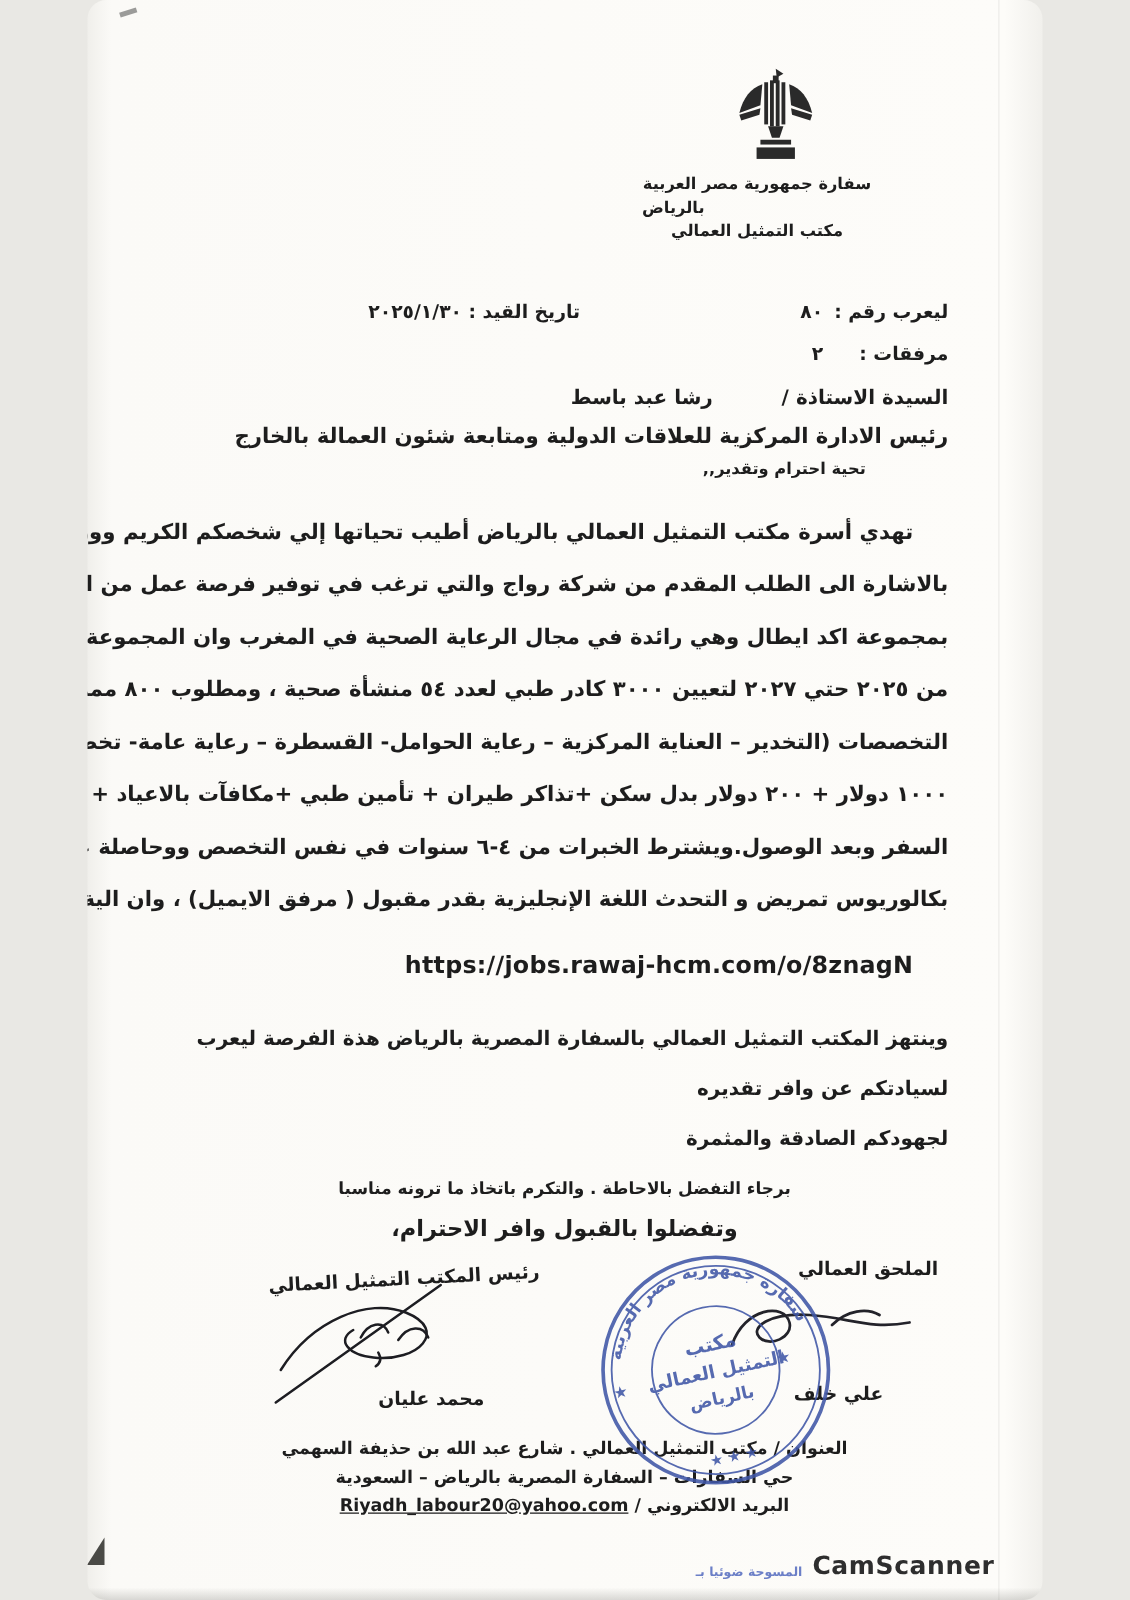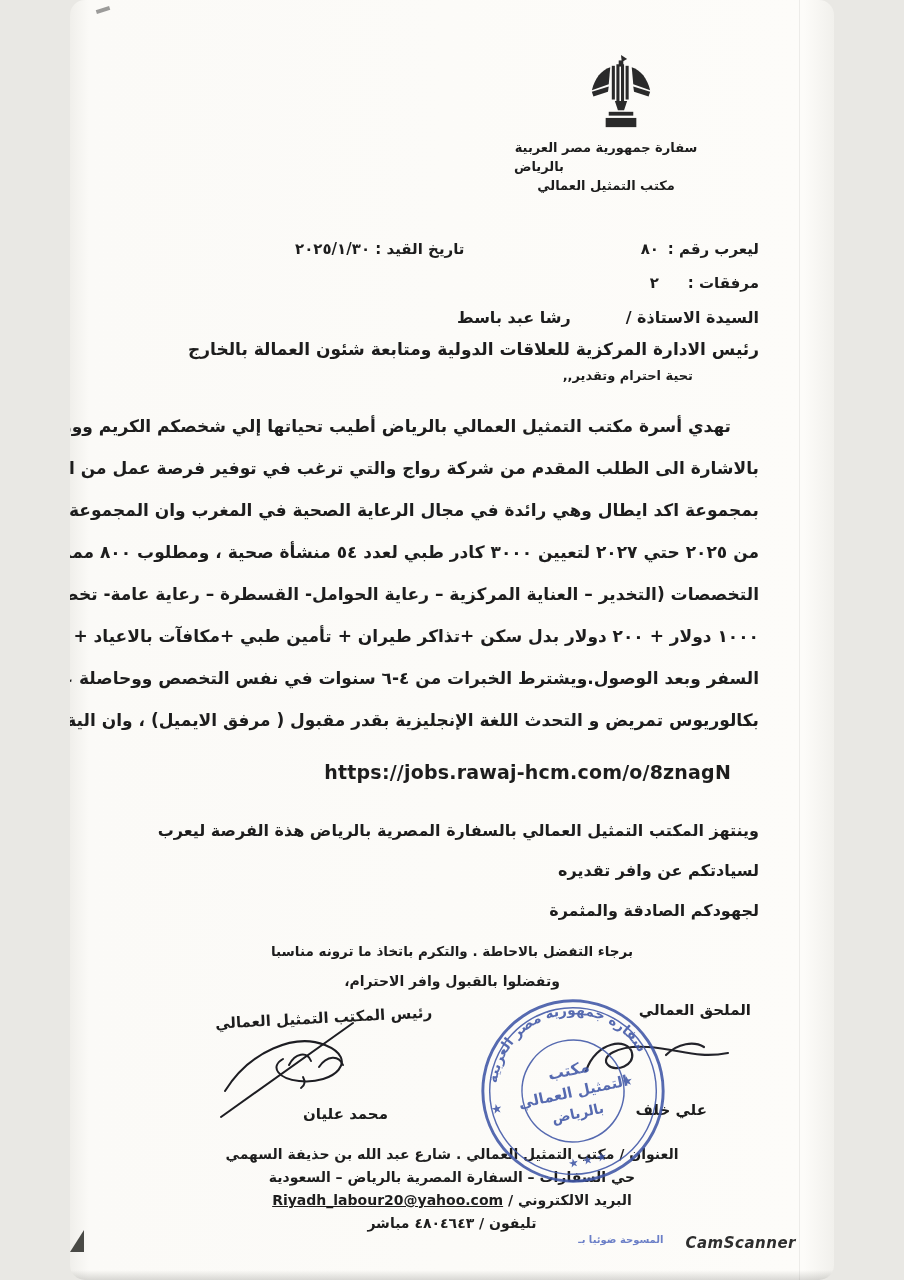--- a/index.html
+++ b/index.html
@@ -33,38 +33,38 @@
   .greeting{margin-top:9px;margin-right:66px;font-size:13px;font-weight:700;}
   
   .body{margin-top:22px;}
   .body .line{font-size:17px;font-weight:700;line-height:42px;
     text-align:justify;text-align-last:justify;white-space:nowrap;}
   .body .line.first{text-indent:28px;}
   .link-line{direction:ltr;text-align:right;padding-right:28px;margin-top:20px;
     font-size:19px;font-weight:800;letter-spacing:.2px;}
   .closing{margin-top:28px;font-size:16px;font-weight:700;line-height:40px;}
   .note{margin-top:12px;text-align:center;font-size:13.5px;font-weight:700;}
-  .farewell{margin-top:14px;text-align:center;font-size:14px;font-weight:700;}
+  .farewell{margin-top:14px;text-align:center;font-size:18px;font-weight:700;}
   
   .sig-area{position:relative;margin-top:12px;height:138px;}
   .sig-right-title{position:absolute;top:0;right:8px;font-size:15px;font-weight:700;}
   .sig-right-svg{position:absolute;top:28px;right:18px;}
   .sig-right-name{position:absolute;top:100px;right:52px;font-size:15px;font-weight:700;text-align:center;}
   .sig-left-title{position:absolute;top:8px;left:70px;font-size:15px;font-weight:700;transform:rotate(-3deg);}
   .sig-left-svg{position:absolute;top:12px;left:40px;}
   .sig-left-name{position:absolute;top:104px;left:158px;font-size:15px;font-weight:700;}
   .stamp{position:absolute;top:-8px;left:330px;width:196px;height:196px;
     transform:rotate(-12deg);opacity:.88;z-index:3;}
   
   .footer{margin-top:4px;text-align:center;font-size:14px;font-weight:700;line-height:23px;}
   .footer .email{direction:ltr;unicode-bidi:embed;text-decoration:underline;font-weight:800;}
   
-  .watermark{position:absolute;bottom:28px;right:38px;direction:ltr;display:flex;align-items:flex-start;gap:22px;}
+  .watermark{position:absolute;bottom:16px;right:38px;direction:ltr;display:flex;align-items:flex-end;gap:8px;}
   .watermark .wm-ar{font-size:10px;color:#6b7fc7;font-weight:700;}
-  .watermark .wm-brand{font-size:15px;color:#2e2e2e;font-weight:800;letter-spacing:.5px;font-style:italic;}
+  .watermark .wm-brand{font-size:20px;color:#2e2e2e;font-weight:800;letter-spacing:.5px;}
   
   .edge-line{position:absolute;top:0;right:34px;width:1px;height:100%;background:rgba(120,120,120,.12);}
   .corner-mark{position:absolute;top:8px;left:26px;width:14px;height:4px;background:rgba(60,60,60,.5);transform:rotate(-18deg);}
   .corner-wedge{position:absolute;left:0;bottom:28px;width:0;height:0;
     border-style:solid;border-width:0 0 22px 14px;border-color:transparent transparent #4a4a46 transparent;}
   .bottom-shade{position:absolute;left:0;bottom:0;width:100%;height:10px;
     background:linear-gradient(0deg,rgba(90,90,85,.22),rgba(90,90,85,0));}
 </style>
 </head>
 <body>
@@ -184,21 +184,20 @@
       </svg>
     </div>
 
     <div class="footer">
       <div>العنوان / مكتب التمثيل العمالي . شارع عبد الله بن حذيفة السهمي</div>
       <div>حي السفارات – السفارة المصرية بالرياض – السعودية</div>
       <div>
         <span>البريد الالكتروني /</span>
         <span class="email">Riyadh_labour20@yahoo.com</span>
       </div>
-      <div>تليفون /  ٤٨٠٤٦٤٣ مباشر</div>
     </div>
 
   </div>
 
   <div class="watermark">
     <span class="wm-ar">المسوحة ضوئيا بـ</span>
     <span class="wm-brand">CamScanner</span>
   </div>
 
   <div class="edge-line"></div>

